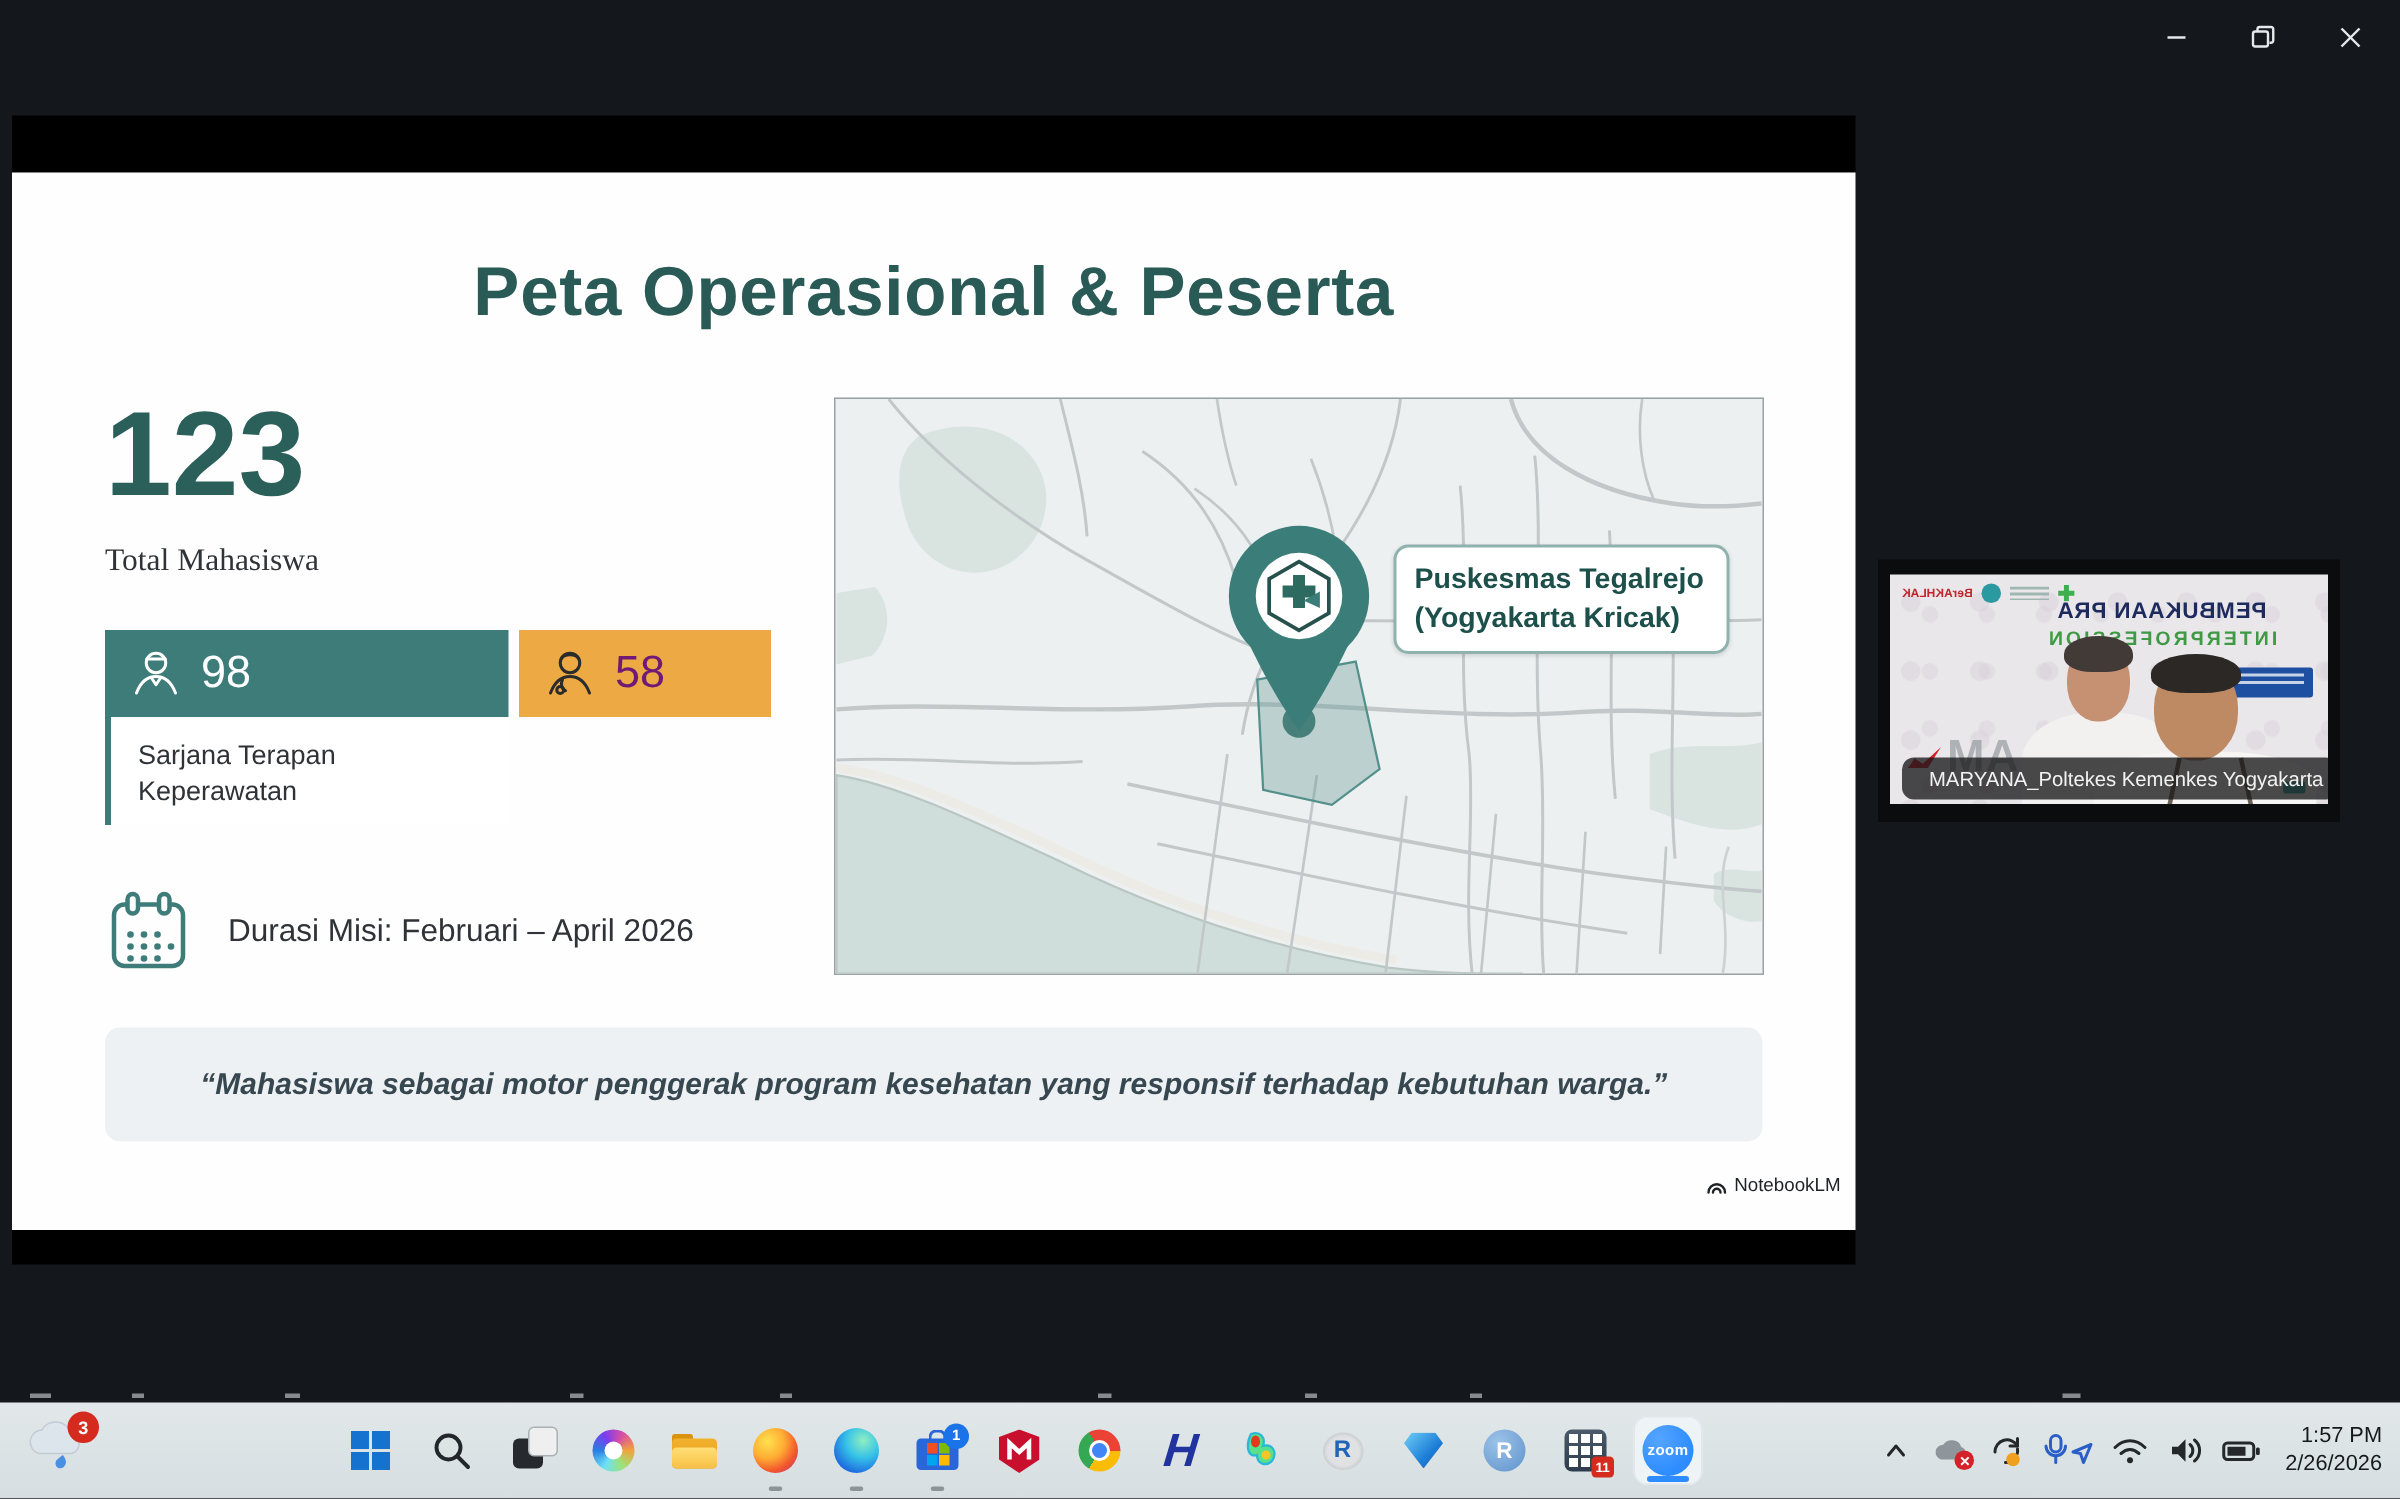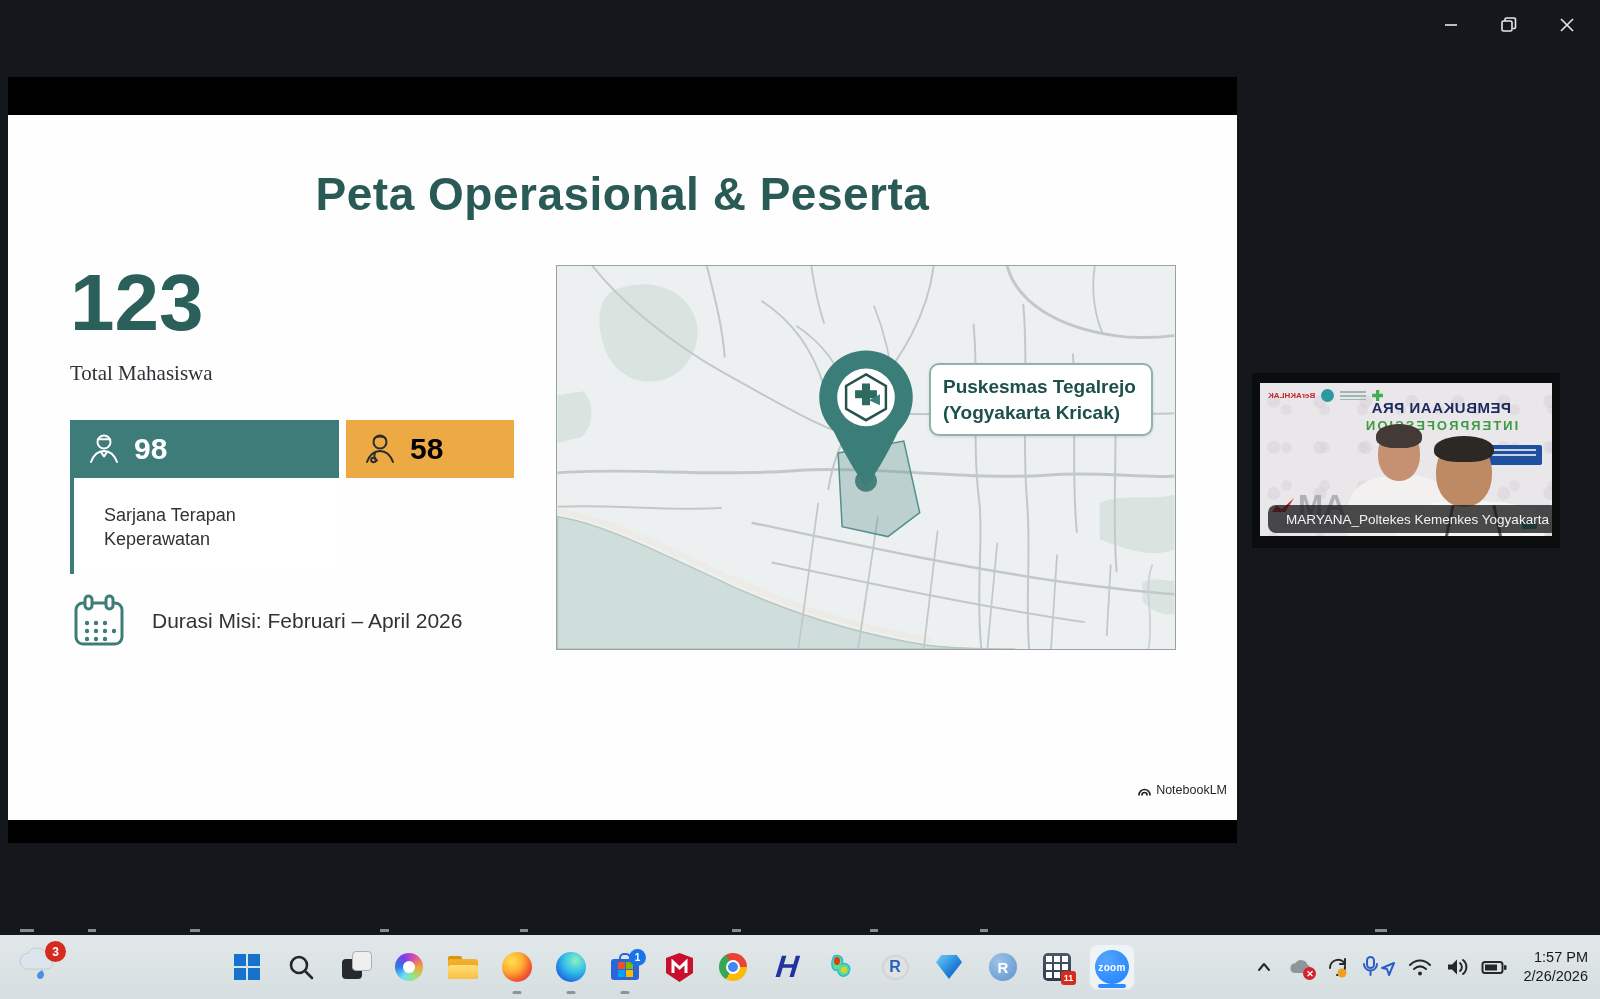--- a/index.html
+++ b/index.html
@@ -16,27 +16,27 @@
   .bar-bottom{height:23px;background:#000;}
   .slide{position:relative;height:705px;background:#fefefe;}
   .slide-title{position:absolute;top:52px;left:0;width:100%;text-align:center;font-size:46px;font-weight:800;color:#2a5a56;letter-spacing:.5px;}
   .big-num{position:absolute;left:62px;top:148px;font-size:80px;font-weight:800;color:#2a5f5a;line-height:1;}
   .total-label{position:absolute;left:62px;top:246px;font-size:21px;color:#2f3337;font-family:Liberation Serif, serif;}
   .stats{position:absolute;left:62px;top:305px;display:flex;gap:7px;}
   .stat{display:flex;flex-direction:column;}
   .stat-head{height:58px;display:flex;align-items:center;padding-left:16px;gap:12px;}
   .stat-teal .stat-head{background:#3e7c79;width:253px;}
   .stat-orange .stat-head{background:#edaa44;width:152px;}
-  .stat-head .val{font-size:30px;font-weight:700;}
+  .stat-head .val{font-size:30px;font-weight:400;}
   .stat-teal .val{color:#ffffff;}
-  .stat-orange .val{color:#000000;}
+  .stat-orange .val{color:#701a75;}
   .stat-body{background:#fff;padding:10px 0 6px 14px;}
   .stat-teal .stat-body{border-left:4px solid #3e7c79;}
   .stat-orange .stat-body{border-left:4px solid #edaa44;}
-  .stat-body p{margin:16px;width:170px;font-size:18px;line-height:1.32;color:#2f3337;}
+  .stat-body p{margin:4px;width:170px;font-size:18px;line-height:1.32;color:#2f3337;}
   .cal-row{position:absolute;left:64px;top:478px;display:flex;align-items:center;gap:26px;}
   .cal-row .cal-text{font-size:21px;color:#2f3337;}
 
   .map-panel{position:absolute;left:548px;top:150px;width:620px;height:385px;background:#edf0f0;border:1px solid #9aa1a4;box-sizing:border-box;}
   .map-svg{position:absolute;left:0;top:0;}
   .pin-label{position:absolute;left:372px;top:97px;width:196px;background:#fff;border:2px solid #8fb2af;border-radius:10px;padding:9px 12px;box-shadow:0 1px 3px rgba(0,0,0,.12);}
   .pin-label div{font-size:19px;font-weight:800;color:#1d4f4b;line-height:1.35;}
 
   .quote-box{position:absolute;left:62px;top:570px;width:1105px;height:76px;background:#eef1f4;border-radius:10px;display:flex;align-items:center;justify-content:center;}
   .quote-box span{font-size:20px;font-style:italic;font-weight:600;color:#37474f;}
@@ -255,20 +255,23 @@
             <path d="M-4,-104 h8 v7 h7 v8 h-7 v7 h-8 v-7 h-7 v-8 h7 Z" fill="#2d6a60"></path>
             <path d="M3,-87 L14,-93 L14,-82 Z" fill="#3b7d79"></path>
           </g>
         </svg>
         <div class="pin-label">
           <div>Puskesmas Tegalrejo</div>
           <div>(Yogyakarta Kricak)</div>
         </div>
       </div>
 
+      <div class="quote-box">
+        <span>“Mahasiswa sebagai motor penggerak program kesehatan yang responsif terhadap kebutuhan warga.”</span>
+      </div>
 
       <div class="brand">
         <svg width="15" height="13" viewBox="0 0 15 13" style="stroke:#1f2326;fill:none;stroke-width:1.6;stroke-linecap:round;">
           <path d="M2,11 A5.5,5.5 0 0 1 13,11"></path>
             <path d="M5,11 A2.5,2.5 0 0 1 10,11"></path>
         </svg>
         <span>NotebookLM</span>
       </div>
     </div>
     <div class="bar-bottom"></div>

